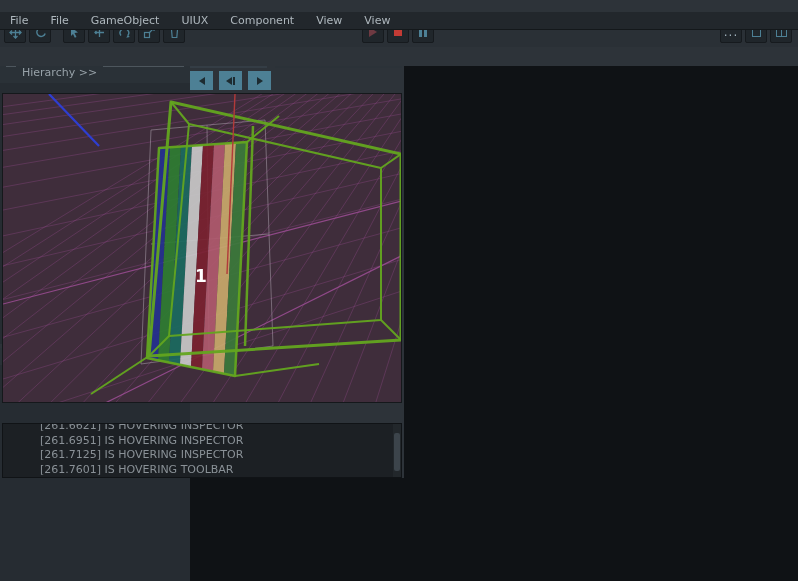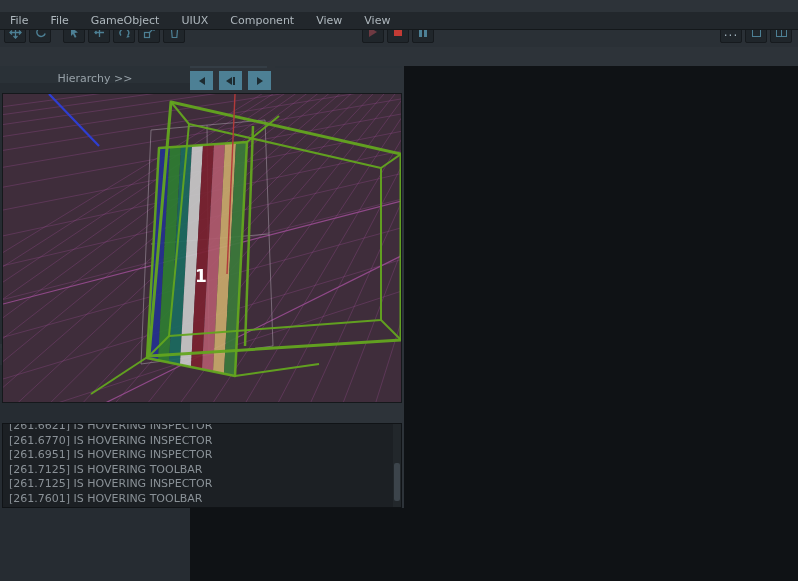--- a/index.html
+++ b/index.html
@@ -31,22 +31,22 @@
   .sq-split{width:11px;height:9px;border:1.5px solid #4d8095;box-sizing:border-box;position:relative;}
   .sq-split::after{content:"";position:absolute;left:4px;top:0;bottom:0;width:1.5px;background:#4d8095;}
   
   .workspace{position:absolute;top:47px;left:0;right:0;bottom:0;background:#0f1215;}
   .topstrip{position:absolute;top:0;left:0;right:0;height:19px;background:#2d3339;}
   .panel{position:absolute;background:#262c32;}
   #hierarchy-panel{left:0;top:19px;width:190px;height:278px;}
   #project-panel{left:0;top:301px;width:190px;bottom:0;}
   #center-panel{left:196px;top:19px;width:404px;bottom:0;background:#2d3339;display:flex;flex-direction:column;}
   #inspector-panel{left:604px;top:19px;width:194px;bottom:0;}
-  .panel-header{height:17px;background:#2a3137;display:flex;align-items:center;gap:6px;
-    padding:0 6px;color:#97a1a8;font-size:11px;flex-direction:column;}
+  .panel-header{height:17px;background:#2a3137;display:flex;align-items:flex-start;gap:6px;
+    padding:0 6px;color:#97a1a8;font-size:11px;}
   .panel-header .dash{width:10px;height:1px;background:#4d565d;}
   .panel-header .line{flex:1;height:1px;background:#4d565d;}
   
   .tree{padding-top:11px;}
   .tree-row{height:18px;display:flex;align-items:center;gap:5px;color:#b6c0c7;margin-right:8px;padding-left:4px;}
   .ml0{margin-left:4px;} .ml1{margin-left:20px;} .ml2{margin-left:36px;}
   .sel-gray{background:#343c44;}
   .sel-teal{background:#2c4b55;}
   .tri-down{width:0;height:0;border-left:4px solid transparent;border-right:4px solid transparent;border-top:5px solid #8fa3ad;}
   .tri-right{width:0;height:0;border-top:4px solid transparent;border-bottom:4px solid transparent;border-left:5px solid #8fa3ad;}
@@ -66,21 +66,21 @@
   .nav-btn .tl{width:0;height:0;border-top:4px solid transparent;border-bottom:4px solid transparent;border-right:6px solid #1d2b31;}
   .nav-btn .tr{width:0;height:0;border-top:4px solid transparent;border-bottom:4px solid transparent;border-left:6px solid #1d2b31;}
   .nav-btn .bar{width:2px;height:8px;background:#1d2b31;}
   .viewport{height:310px;margin:2px 2px 0 2px;position:relative;border:1px solid #15181b;box-sizing:border-box;overflow:hidden;}
   
   .console-tabs{height:16px;display:flex;gap:2px;margin:2px 2px 0 2px;}
   .ctab{padding:0 10px;display:flex;align-items:center;background:#252c32;color:#6e8c99;}
   .ctab.active{background:#35616d;color:#d8e4e8;}
   .console-log{flex:1;margin:2px 2px 0 2px;background:#1c2024;border:1px solid #101316;
     position:relative;overflow:hidden;color:#8a9197;}
-  .log-lines{margin-top:-5px;padding:0 6px;line-height:14.6px;white-space:nowrap;}
+  .log-lines{margin-top:-5px;padding:0 6px;line-height:14.6px;white-space:nowrap;margin-left:31px;}
   .log-scroll{position:absolute;top:0;right:0;bottom:0;width:8px;background:#22272b;}
   .log-thumb{position:absolute;right:1px;bottom:6px;width:6px;height:38px;background:#3c444b;border-radius:2px;}
   
   .proj-row{height:18px;display:flex;align-items:center;gap:6px;margin-top:10px;padding-left:10px;color:#b6c0c7;}
 </style>
 </head>
 <body>
 
 <div class="menubar">
   <span class="menu-item">File</span>
@@ -345,23 +345,21 @@
 
     <div class="console-tabs">
       <div class="ctab active">Console</div>
       <div class="ctab">Assets</div>
       <div class="ctab">Profiler</div>
     </div>
 
     <div class="console-log">
       <div class="log-lines">
         <div>[261.6621] IS HOVERING INSPECTOR</div>
-        <div>[261.6770] IS HOVERING INSPECTOR</div>
         <div>[261.6951] IS HOVERING INSPECTOR</div>
-        <div>[261.7125] IS HOVERING TOOLBAR</div>
         <div>[261.7125] IS HOVERING INSPECTOR</div>
         <div>[261.7601] IS HOVERING TOOLBAR</div>
       </div>
       <div class="log-scroll">
         <div class="log-thumb"></div>
       </div>
     </div>
   </div>
 
 </div>

